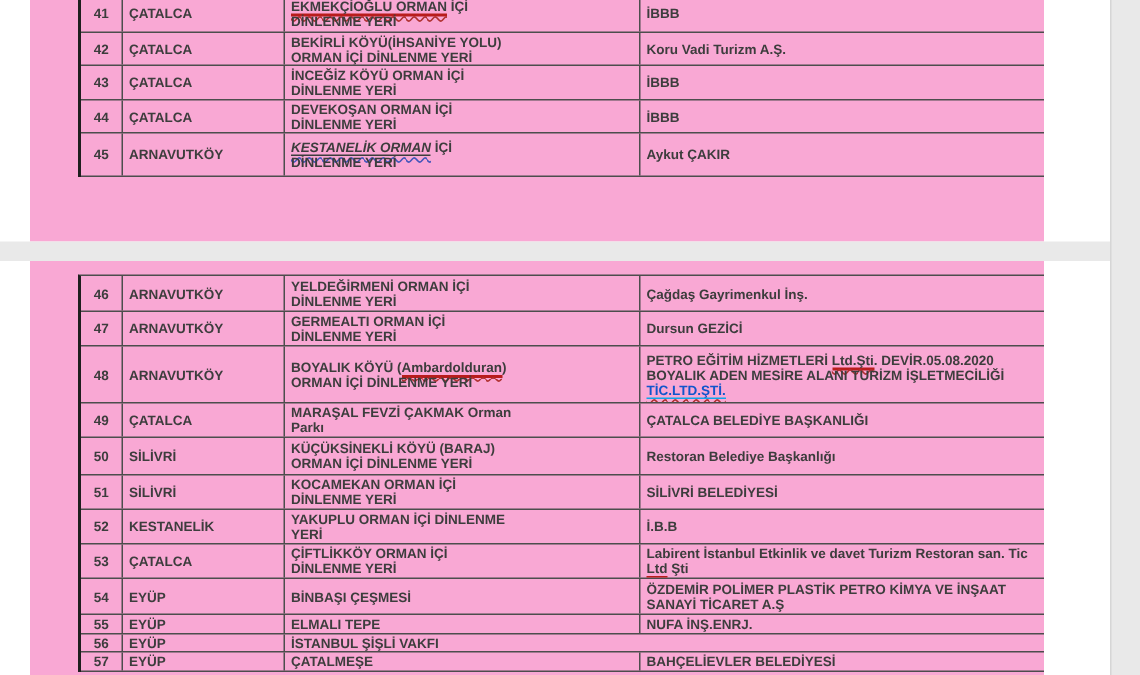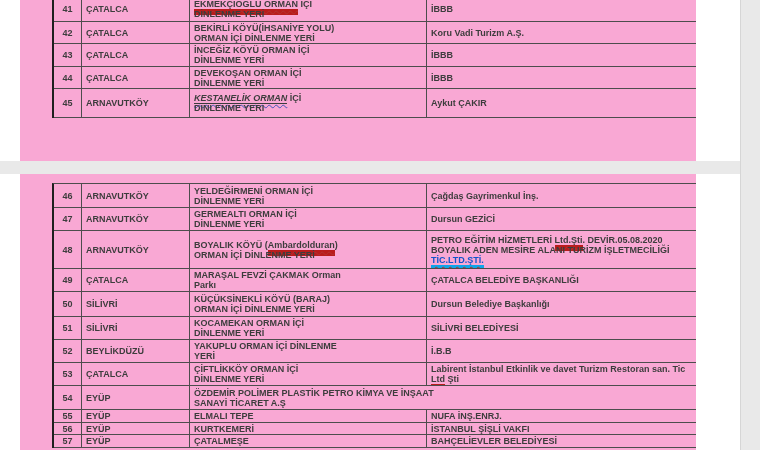--- a/index.html
+++ b/index.html
@@ -14,25 +14,25 @@
   .tbl-1{left:32px;top:-4px;}
   .tbl-2{left:32px;top:9px;}
   .row{display:flex;border-bottom:1px solid #4d4d4d;box-sizing:border-box;}
   .cell{display:flex;align-items:center;box-sizing:border-box;padding:1px 4px;overflow:hidden;
         font-size:9px;font-weight:700;color:#3d3d3d;line-height:10px;}
   .cell .txt{white-space:pre-line;}
   .c-no{width:28px;justify-content:center;border-right:1px solid #4d4d4d;}
   .c-district{width:108px;border-right:1px solid #4d4d4d;}
   .c-site{width:237px;border-right:1px solid #4d4d4d;}
   .c-operator{width:498px;}
-  .us-red{border-bottom:6px solid #b91c1c;text-decoration:underline wavy #b03030;
+  .us-red{border-bottom:2px solid #b91c1c;text-decoration:underline wavy #b03030;
           text-decoration-thickness:1px;text-underline-offset:2.5px;}
   .us-blue{border-bottom:1px solid #3d3d3d;text-decoration:underline wavy #4455bb;
            text-decoration-thickness:1px;text-underline-offset:2.5px;font-style:italic;}
-  .link{color:#1155cc;border-bottom:6px solid #0ea5e9;text-decoration:underline wavy #b03030;
+  .link{color:#1155cc;border-bottom:1px solid #0ea5e9;text-decoration:underline wavy #b03030;
         text-decoration-thickness:1px;text-underline-offset:2.5px;cursor:pointer;}
 </style>
 </head>
 <body>
 
 <div class="canvas">
   <div class="page page-1">
     <div class="tbl tbl-1">
         <div class="row" style="height: 25px;">
     <div class="cell c-no">
@@ -181,21 +181,21 @@
             <div class="txt">50</div>
           </div>
     <div class="cell c-district">
             <div class="txt">SİLİVRİ</div>
           </div>
     <div class="cell c-site">
             <div class="txt">KÜÇÜKSİNEKLİ KÖYÜ (BARAJ)
 ORMAN İÇİ DİNLENME YERİ</div>
           </div>
     <div class="cell c-operator">
-            <div class="txt">Dursun Belediye Başkanlığı</div>
+            <div class="txt">Restoran Belediye Başkanlığı</div>
           </div>
   </div>
         <div class="row" style="height: 23px;">
     <div class="cell c-no">
             <div class="txt">51</div>
           </div>
     <div class="cell c-district">
             <div class="txt">SİLİVRİ</div>
           </div>
     <div class="cell c-site">
@@ -204,21 +204,21 @@
           </div>
     <div class="cell c-operator">
             <div class="txt">SİLİVRİ BELEDİYESİ</div>
           </div>
   </div>
         <div class="row" style="height: 23px;">
     <div class="cell c-no">
             <div class="txt">52</div>
           </div>
     <div class="cell c-district">
-            <div class="txt">BEYLİKDÜZÜ</div>
+            <div class="txt">KESTANELİK</div>
           </div>
     <div class="cell c-site">
             <div class="txt">YAKUPLU ORMAN İÇİ DİNLENME
 YERİ</div>
           </div>
     <div class="cell c-operator">
             <div class="txt">İ.B.B</div>
           </div>
   </div>
         <div class="row" style="height: 23px;">
@@ -237,20 +237,23 @@
 </span><span class="us-red">Ltd</span><span> Şti</span></div>
           </div>
   </div>
         <div class="row" style="height: 24px;">
     <div class="cell c-no">
             <div class="txt">54</div>
           </div>
     <div class="cell c-district">
             <div class="txt">EYÜP</div>
           </div>
+    <div class="cell c-site">
+            <div class="txt">BİNBAŞI ÇEŞMESİ</div>
+          </div>
     <div class="cell c-operator">
             <div class="txt">ÖZDEMİR POLİMER PLASTİK PETRO KİMYA VE İNŞAAT
 SANAYİ TİCARET A.Ş</div>
           </div>
   </div>
         <div class="row" style="height: 13px;">
     <div class="cell c-no">
             <div class="txt">55</div>
           </div>
     <div class="cell c-district">
@@ -262,23 +265,20 @@
     <div class="cell c-operator">
             <div class="txt">NUFA İNŞ.ENRJ.</div>
           </div>
   </div>
         <div class="row" style="height: 12px;">
     <div class="cell c-no">
             <div class="txt">56</div>
           </div>
     <div class="cell c-district">
             <div class="txt">EYÜP</div>
-          </div>
-    <div class="cell c-site">
-            <div class="txt">KURTKEMERİ</div>
           </div>
     <div class="cell c-operator">
             <div class="txt">İSTANBUL ŞİŞLİ VAKFI</div>
           </div>
   </div>
         <div class="row" style="height: 13px;">
     <div class="cell c-no">
             <div class="txt">57</div>
           </div>
     <div class="cell c-district">

